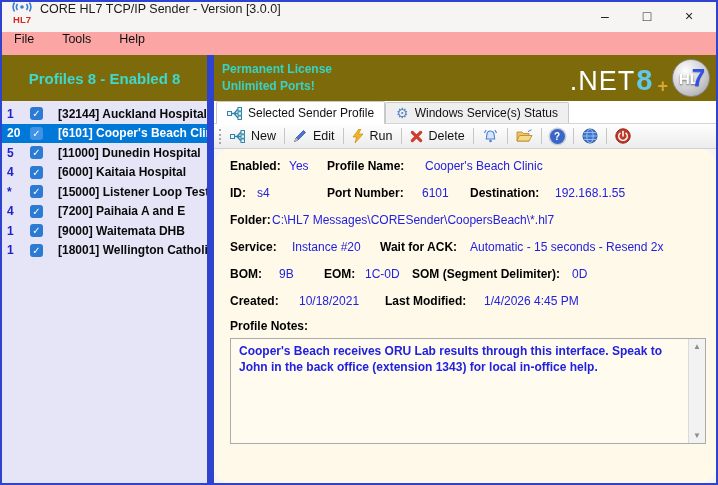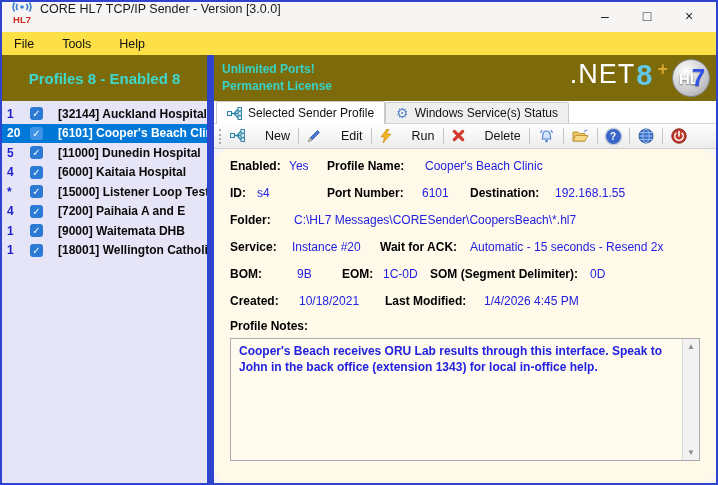--- a/index.html
+++ b/index.html
@@ -8,22 +8,22 @@
            display:flex; flex-direction:column; overflow:hidden; }
 
   
   .titlebar{ height:30px; display:flex; padding:0 6px 0 8px; background:#F6F5F4; flex:0 0 auto;}
   .appicon{ width:24px; height:24px; margin-right:6px; flex:0 0 auto; }
   .title{ font-size:12.5px; color:#1a1a1a; }
   .win-controls{ margin-left:auto; display:flex; }
   .win-btn{ width:42px; height:28px; display:flex; align-items:center; justify-content:center;
             font-size:14px; color:#222; cursor:default; }
   
-  .menubar{ height:23px; display:flex; align-items:center; padding-left:12px; gap:28px;
-            font-size:12.5px; color:#111; flex:0 0 auto; background:#fde047;}
+  .menubar{ height:23px; display:flex; align-items:flex-start; padding-left:12px; gap:28px;
+            font-size:12.5px; color:#111; flex:0 0 auto; background:#fca5a5;}
   .menu-item{ cursor:default; }
 
   
   .main{ flex:1; display:flex; min-height:0; }
   .vdivider{ width:7px; background:#2E43CE; flex:0 0 auto; }
 
   
   .left{ width:205px; flex:0 0 auto; display:flex; flex-direction:column; min-height:0;}
   .left-header{ height:46px; background:#7D6A0B; display:flex; align-items:center; justify-content:center;
                 color:#3FD8CC; font-weight:bold; font-size:15px; flex:0 0 auto;}
@@ -34,21 +34,21 @@
            line-height:13px; text-align:center; margin:0 9px 0 4px; flex:0 0 auto;}
   .plabel{ color:#0a0a0a; font-weight:600; white-space:nowrap;padding-left:6px;}
   .prow.selected{ background:#0078D7; }
   .prow.selected .pnum, .prow.selected .plabel{ color:#fff; }
   .prow.selected .pcheck{ background:#3E93E6; }
 
   
   .right{ flex:1; display:flex; flex-direction:column; min-width:0; }
   .right-header{ height:46px; background:#7D6A0B; display:flex; align-items:center; padding:0 6px 0 8px; flex:0 0 auto;}
   .license{ color:#37D3C6; font-size:12px; line-height:1.4; font-weight:600;}
-  .logo{ margin-left:auto; display:flex; align-items:flex-start; }
+  .logo{ margin-left:auto; display:flex; align-items:flex-end; }
   .logo-dotnet{ color:#FFFFFF; font-size:27px; font-weight:300; letter-spacing:1px;}
   .logo-eight{ color:#62C8E8; font-size:29px; font-weight:bold; margin-left:1px;}
   .logo-plus{ color:#D8A830; font-size:18px; font-weight:bold; margin:0 4px 0 5px;}
   .logo-globe{ width:38px; height:38px; border-radius:50%;
                background:radial-gradient(circle at 35% 30%, #FEFEFE, #C9C9CD 60%, #9A9A9E);
                border:1px solid #86868a; position:relative; flex:0 0 auto;}
   .logo-hl{ position:absolute; left:6px; top:10px; color:#fff; font-weight:bold; font-size:15px;
             text-shadow:0 1px 2px rgba(0,0,0,.55);}
   .logo-seven{ position:absolute; right:4px; top:4px; color:#3050E8; font-weight:bold; font-size:24px;
                text-shadow:0 1px 1px rgba(0,0,0,.3);}
@@ -59,39 +59,39 @@
   .tab{ display:flex; align-items:center; gap:6px; padding:0 10px; font-size:12px; color:#111;
         border:1px solid #C9C9C9; border-bottom:none; border-radius:2px 2px 0 0; cursor:default;}
   .tab.active{ background:#FFFFFF; height:23px; margin-bottom:-1px;text-align:right; }
   .tab.inactive{ background:#EFEFEF; height:21px; }
   .gear{ color:#5A87C6; font-size:14px; line-height:1;}
 
   
   .toolbar{ height:25px; background:linear-gradient(#FEFEFE,#ECECEC); display:flex; align-items:center;
             padding:0 4px; border-bottom:1px solid #D0D0D0; flex:0 0 auto; gap:7px;}
   .grip{ height:15px; border-left:2px dotted #A9A9A9; margin:0 2px 0 1px;}
-  .tbtn{ display:flex; align-items:flex-start; gap:20px; font-size:12.5px; color:#111; cursor:default;}
+  .tbtn{ display:flex; align-items:center; gap:6px; font-size:12.5px; color:#111; cursor:default;}
   .tsep{ width:1px; height:16px; background:#C6C6C6; margin:0 1px;}
   .ibtn{ display:flex; align-items:center; justify-content:center; cursor:default;}
   .help-circle{ width:15px; height:15px; border-radius:50%; background:#3A66C8; color:#fff;
                 font-size:10px; font-weight:bold; text-align:center; line-height:15px;
                 box-shadow:0 0 0 1.5px #C9CED9;}
 
   
   .panel{ flex:1; background:#FFF9EA; padding:3px 10px 0 16px; font-size:12px; min-height:0;
           display:flex; flex-direction:column;border-radius:16px;}
   .frow{ height:27px; display:flex; align-items:center; flex:0 0 auto; white-space:nowrap;}
   .lbl{ font-weight:bold; color:#000; display:inline-block;}
   .val{ color:#2121DF; display:inline-block;}
   .w59{width:59px}.w38{width:38px}.w98{width:98px}.w27{width:27px}.w70{width:70px}.w95{width:95px}
-  .w48{width:48px}.w85{width:85px}.w52{width:64px}.w62{width:62px}.w88{width:88px}.w90{width:90px}
-  .w49{width:67px}.w45{width:45px}.w41{width:41px}.w47{width:47px}.w160{width:160px}
+  .w48{width:48px}.w85{width:85px}.w52{width:42px}.w62{width:62px}.w88{width:88px}.w90{width:90px}
+  .w49{width:49px}.w45{width:45px}.w41{width:41px}.w47{width:47px}.w160{width:160px}
   .w69{width:69px}.w86{width:86px}.w99{width:99px}
   .notes-label-row{ height:24px; display:flex; align-items:center; flex:0 0 auto;}
-  .notes-box{ height:123px; border:1px solid #ABABAB; background:#FFFBEF; display:flex; flex:0 0 auto; margin-right:6px;justify-content:space-between;}
+  .notes-box{ height:106px; border:1px solid #ABABAB; background:#FFFBEF; display:flex; flex:0 0 auto; margin-right:0;justify-content:space-between;}
   .notes-text{ flex:1; padding:4px 8px; color:#2121DF; font-weight:600; font-size:12px; line-height:1.35;}
   .notes-scroll{ width:17px; background:#F2F2F2; border-left:1px solid #DBDBDB; display:flex;
                  flex-direction:column; justify-content:space-between; align-items:center;
                  padding:3px 0; font-size:8px; color:#8C8C8C;}
 </style>
 </head>
 <body>
 
 <div class="window">
 
@@ -170,22 +170,22 @@
         </div>
 
       </div>
     </div>
 
     <div class="vdivider"></div>
 
     <div class="right">
       <div class="right-header">
         <div class="license">
+          <div>Permanent License</div>
           <div>Unlimited Ports!</div>
-          <div>Permanent License</div>
         </div>
         <div class="logo">
           <span class="logo-dotnet">.NET</span>
           <span class="logo-eight">8</span>
           <span class="logo-plus">+</span>
           <span class="logo-globe">
             <span class="logo-hl">HL</span>
             <span class="logo-seven">7</span>
           </span>
         </div>

